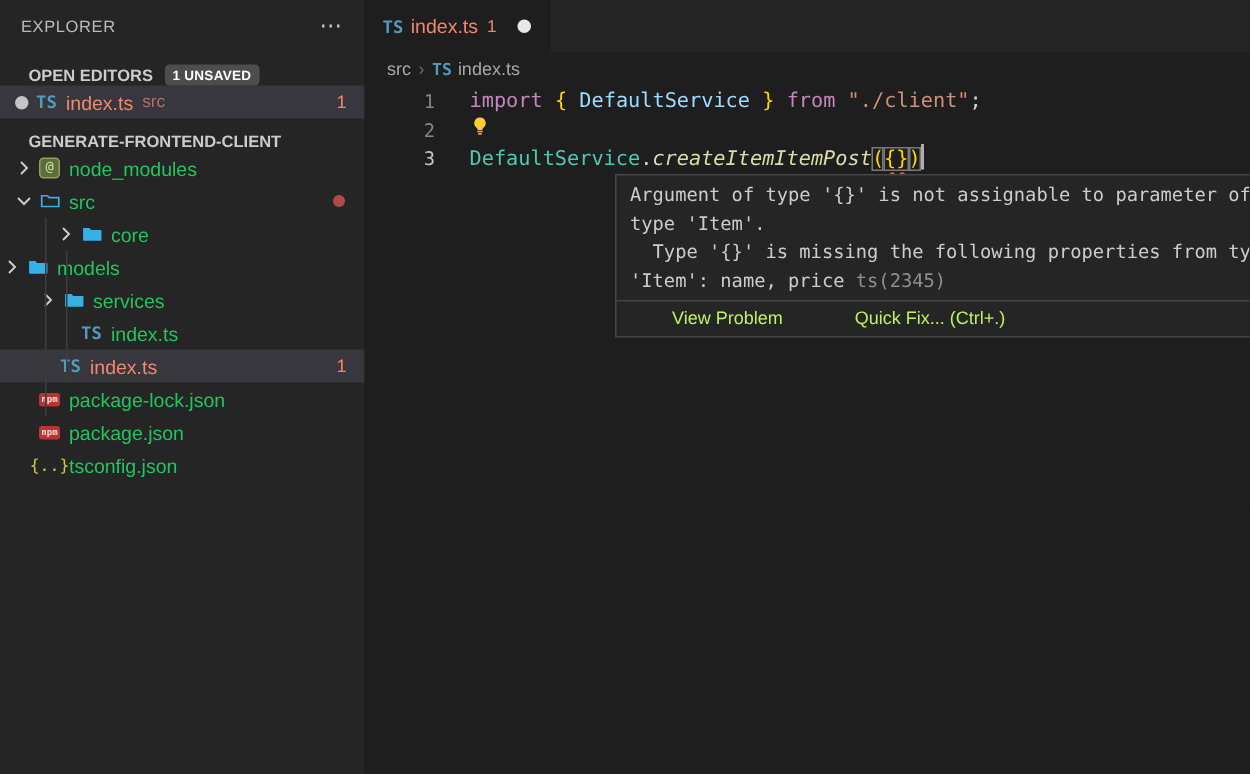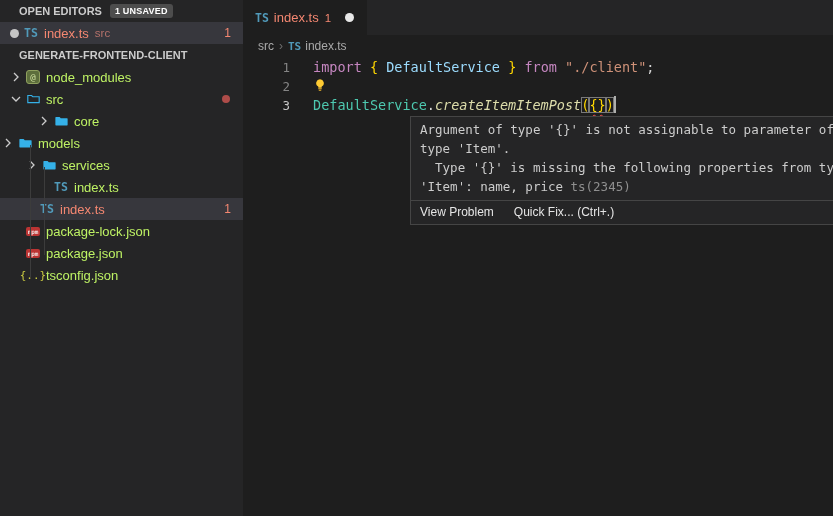--- a/index.html
+++ b/index.html
@@ -5,28 +5,28 @@
   * { margin:0; padding:0; box-sizing:border-box; }
   html,body { width:833px; height:516px; overflow:hidden; }
   body { font-family:"Liberation Sans", sans-serif; background:#1e1e1e; color:#cccccc; }
   .page { position:relative; width:833px; height:516px; display:flex; overflow:hidden; }
 
   
   .sidebar { position:relative; width:243px; flex:none; background:#252526; height:100%; font-size:13px; }
   .sb-title { height:35px; display:flex; align-items:center; padding:0 14px; font-size:11px; color:#bbbbbb; letter-spacing:.4px; }
   .sb-title .spacer { flex:1; }
   .ellipsis { color:#c5c5c5; font-size:15px; letter-spacing:1px; cursor:pointer; line-height:10px; }
-  .section-header { height:22px; display:flex; align-items:center; font-size:11px; font-weight:bold; color:#cccccc; padding-left:3px; cursor:pointer; }
+  .section-header { height:22px; display:flex; align-items:flex-end; font-size:11px; font-weight:bold; color:#cccccc; padding-left:3px; cursor:pointer; }
   .section-header .chev { width:16px; flex:none; display:flex; align-items:center; justify-content:center; }
   .badge-unsaved { margin-left:8px; background:#4d4d4d; color:#ffffff; font-size:9px; font-weight:bold; padding:2px 5px; border-radius:3px; letter-spacing:.2px; }
   .row { height:22px; display:flex; align-items:center; cursor:pointer; white-space:nowrap; }
   .row.selected { background:#37373d; }
   .row .chev { width:16px; flex:none; display:flex; align-items:center; justify-content:center; }
   .row .ficon { width:18px; flex:none; display:flex; align-items:center; justify-content:center; margin-right:4px; }
-  .row .label { color:#bef264; }
+  .row .label { color:#22c55e; }
   .row .label.error { color:#f48771; }
   .row .desc { margin-left:6px; font-size:11.5px; color:#c97b72; opacity:.85; }
   .badge-error { margin-left:auto; padding-right:12px; color:#f48771; font-size:12px; }
   .mod-dot { margin-left:auto; margin-right:13px; width:8px; height:8px; border-radius:50%; background:#c75450; opacity:.85; }
   .dirty-dot { width:9px; height:9px; border-radius:50%; background:#c5c5c5; display:inline-block; }
   .oe-dirty { width:16px; flex:none; display:flex; align-items:center; justify-content:center; margin-left:6px; }
   .guide { position:absolute; width:1px; background:#3c3c3c; }
 
   
   .ts-glyph { color:#519aba; font-weight:bold; font-size:11.5px; font-family:"DejaVu Sans Mono", monospace; letter-spacing:0; }
@@ -64,28 +64,33 @@
   .tok.boxed { outline:1px solid #7a7a7a; outline-offset:-1px; }
   .tok.sq { text-decoration:underline wavy #f14c4c 1px; text-underline-offset:3.5px; text-decoration-skip-ink:none; }
   .cursor { display:inline-block; width:2px; height:17px; background:#aeafad; vertical-align:-3px; margin-left:0px; }
   .bulb { display:inline-flex; width:16px; margin-right:2px; vertical-align:-2px; }
 
   
   .hover-tooltip { position:absolute; left:410px; top:116px; width:470px; background:#252526; border:1px solid #454545; font-size:12.5px; z-index:10; }
   .hover-msg { padding:3px 9px 4px 9px; font-family:"DejaVu Sans Mono", monospace; color:#cccccc; line-height:19px; white-space:pre; overflow:hidden; }
   .hover-msg .dim { color:#8f8f8f; }
   .hover-actions { border-top:1px solid #454545; padding:4px 9px 5px 9px; display:flex; gap:20px; font-size:12px; }
-  .hover-actions .link { color:#e5e5e5; cursor:pointer; }
+  .hover-actions .link { color:#bef264; cursor:pointer;margin-left:28px; }
 </style>
 </head>
 <body>
 
 <div class="page">
 
   <aside class="sidebar">
+    <div class="sb-title">
+      <span>EXPLORER</span>
+      <span class="spacer"></span>
+      <span class="ellipsis">⋯</span>
+    </div>
 
     <div class="section-header">
       <span class="chev"></span>
       <span>OPEN EDITORS</span>
       <span class="badge-unsaved">1 UNSAVED</span>
     </div>
 
     <div class="row selected">
       <span class="oe-dirty">
           <span class="dirty-dot"></span>

